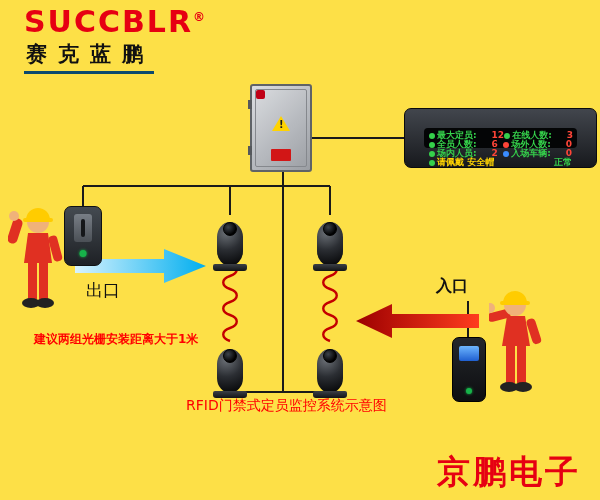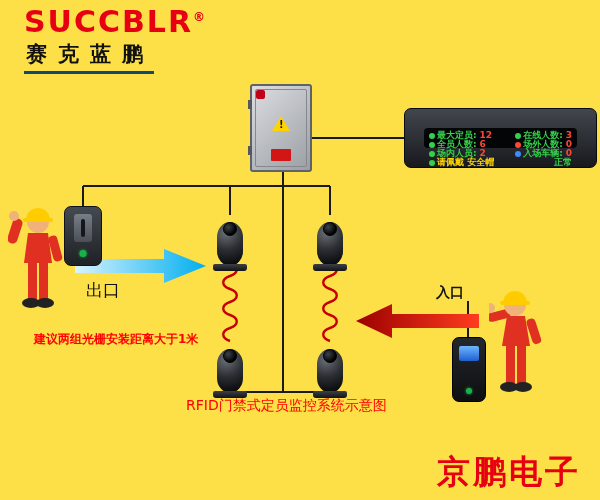--- a/index.html
+++ b/index.html
@@ -31,21 +31,21 @@
   .led{position:absolute;left:404px;top:108px;width:193px;height:60px;z-index:2;
        background:linear-gradient(#42464d,#17191d);border:1px solid #0a0b0d;border-radius:7px;
        padding:19px;box-sizing:border-box}
   .led-screen{width:100%;height:100%;background:#040506;border-radius:4px;padding:3px 5px;box-sizing:border-box;
               display:flex;flex-direction:column;justify-content:space-between}
   .led-row{display:flex;justify-content:space-between;align-items:center;font-size:9px;font-weight:bold;line-height:1}
   .led-cell{display:flex;align-items:center;gap:2px;white-space:nowrap}
   .pi{display:inline-block;width:6px;height:6px;border-radius:50%}
   .pi.g{background:#35d04b}.pi.r{background:#ff4538}.pi.b{background:#3a8cff}
   .led .lbl{color:#35d04b}
-  .led .val{color:#ff4538;margin-left:1px}
+  .led .val{color:#ff4538;margin-left:13px}
   .led .warnmsg{color:#ffd400}
   .led .status{color:#35d04b}
 
   
   .reader-a{position:absolute;left:64px;top:206px;width:36px;height:58px;z-index:2;
             background:linear-gradient(#444a51,#1e2125);border:1px solid #0f1113;border-radius:7px}
   .reader-a .panel{position:absolute;left:50%;top:7px;transform:translateX(-50%);width:18px;height:28px;
                    background:linear-gradient(#787e86,#4b5056);border-radius:3px}
   .reader-a .slot{position:absolute;left:50%;top:12px;transform:translateX(-50%);width:4px;height:18px;
                   background:#15171a;border-radius:2px}
@@ -68,21 +68,21 @@
                background:linear-gradient(#3c4046,#121416)}
 
   
   .worker{position:absolute;z-index:2}
   .worker-left{left:8px;top:196px}
   .worker-right{left:489px;top:281px}
 
   
   .txt{position:absolute;z-index:3;white-space:nowrap}
   .exit-label{left:86px;top:279px;font-size:17px;font-weight:normal;color:#111}
-  .entrance-label{left:436px;top:284px;font-size:14px;font-weight:bold;color:#111}
+  .entrance-label{left:436px;top:276px;font-size:16px;font-weight:bold;color:#111}
   .note{left:34px;top:331px;font-size:12px;font-weight:bold;color:#ff0000}
   .caption{left:186px;top:397px;font-size:14px;font-weight:normal;color:#ff0000}
   .watermark{left:437px;top:450px;font-size:33px;font-weight:bold;color:#e60012;letter-spacing:3px}
 </style>
 </head>
 <body>
 
 <div class="stage">
 
   <svg class="overlay" width="600" height="500" viewBox="0 0 600 500">

